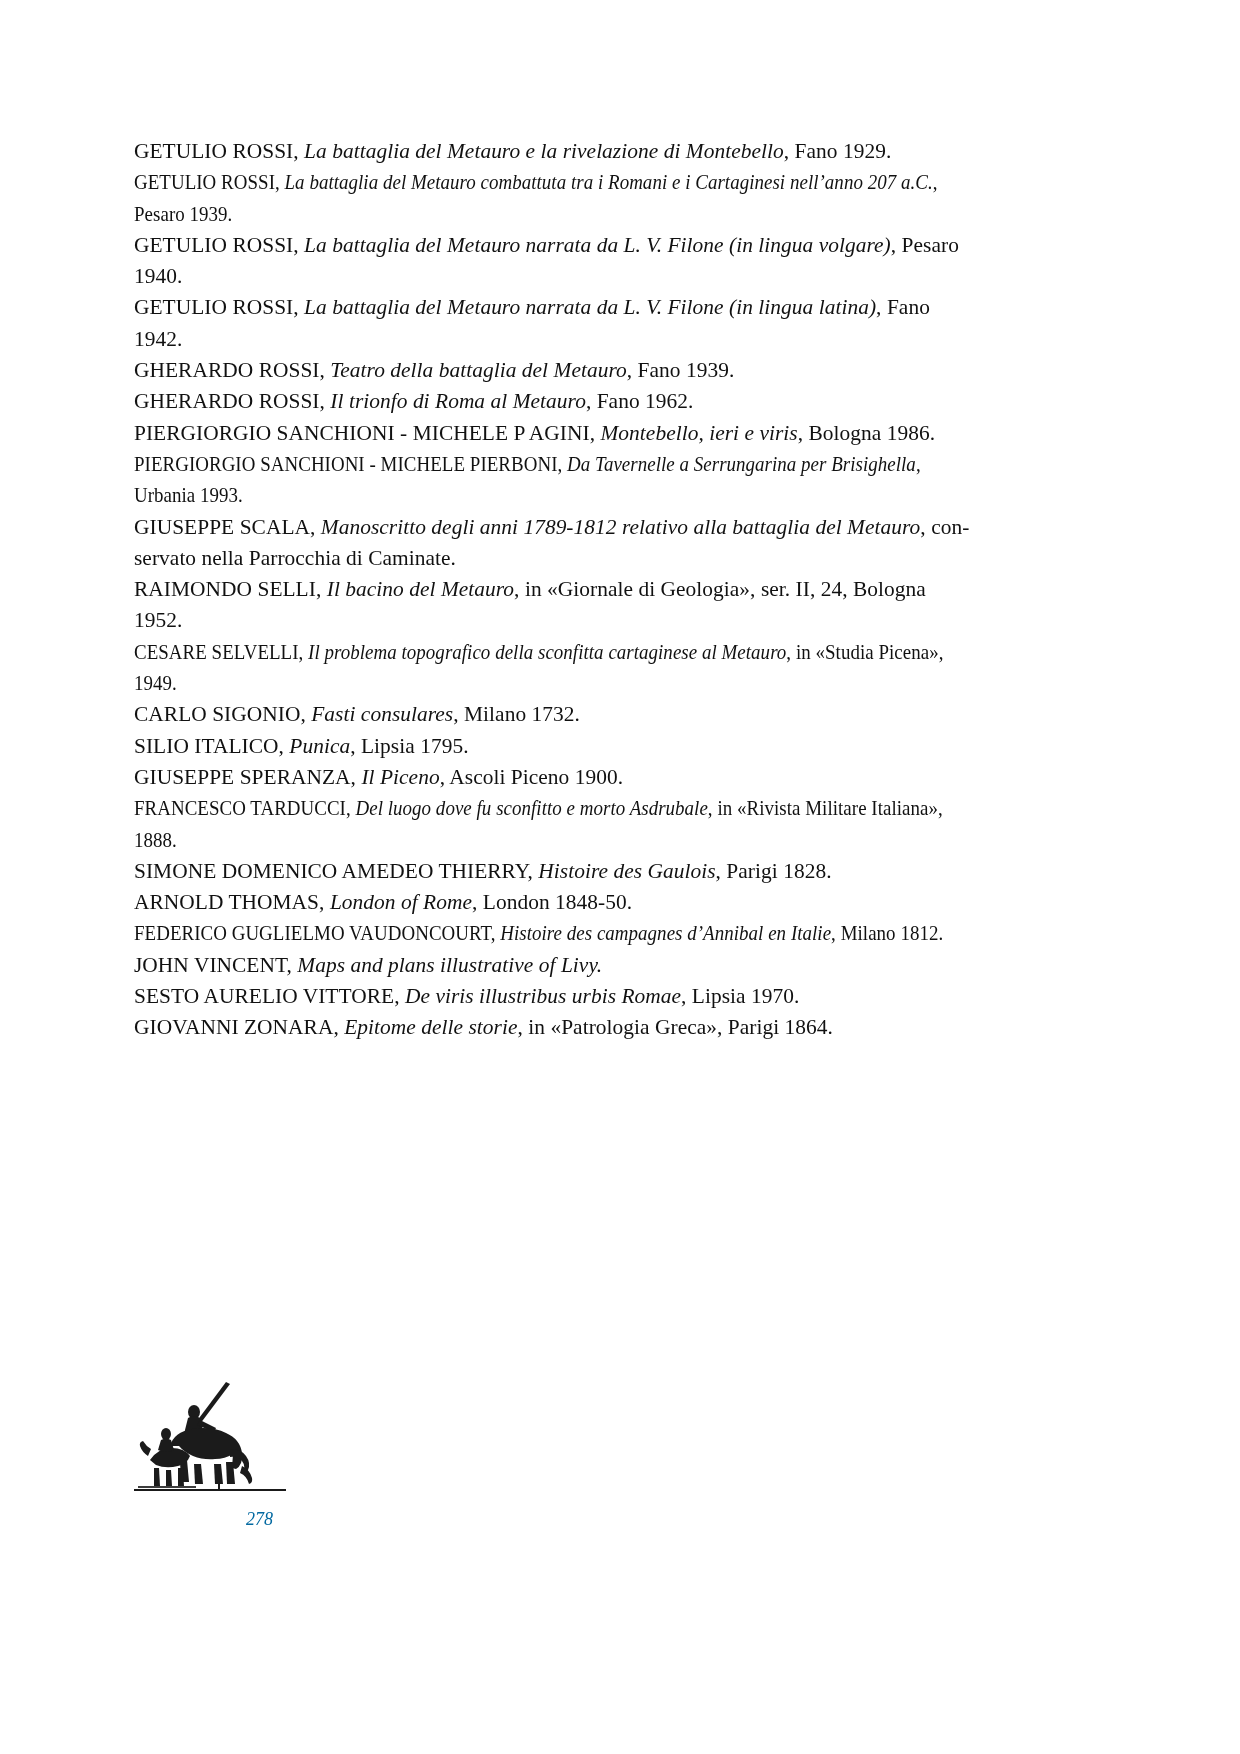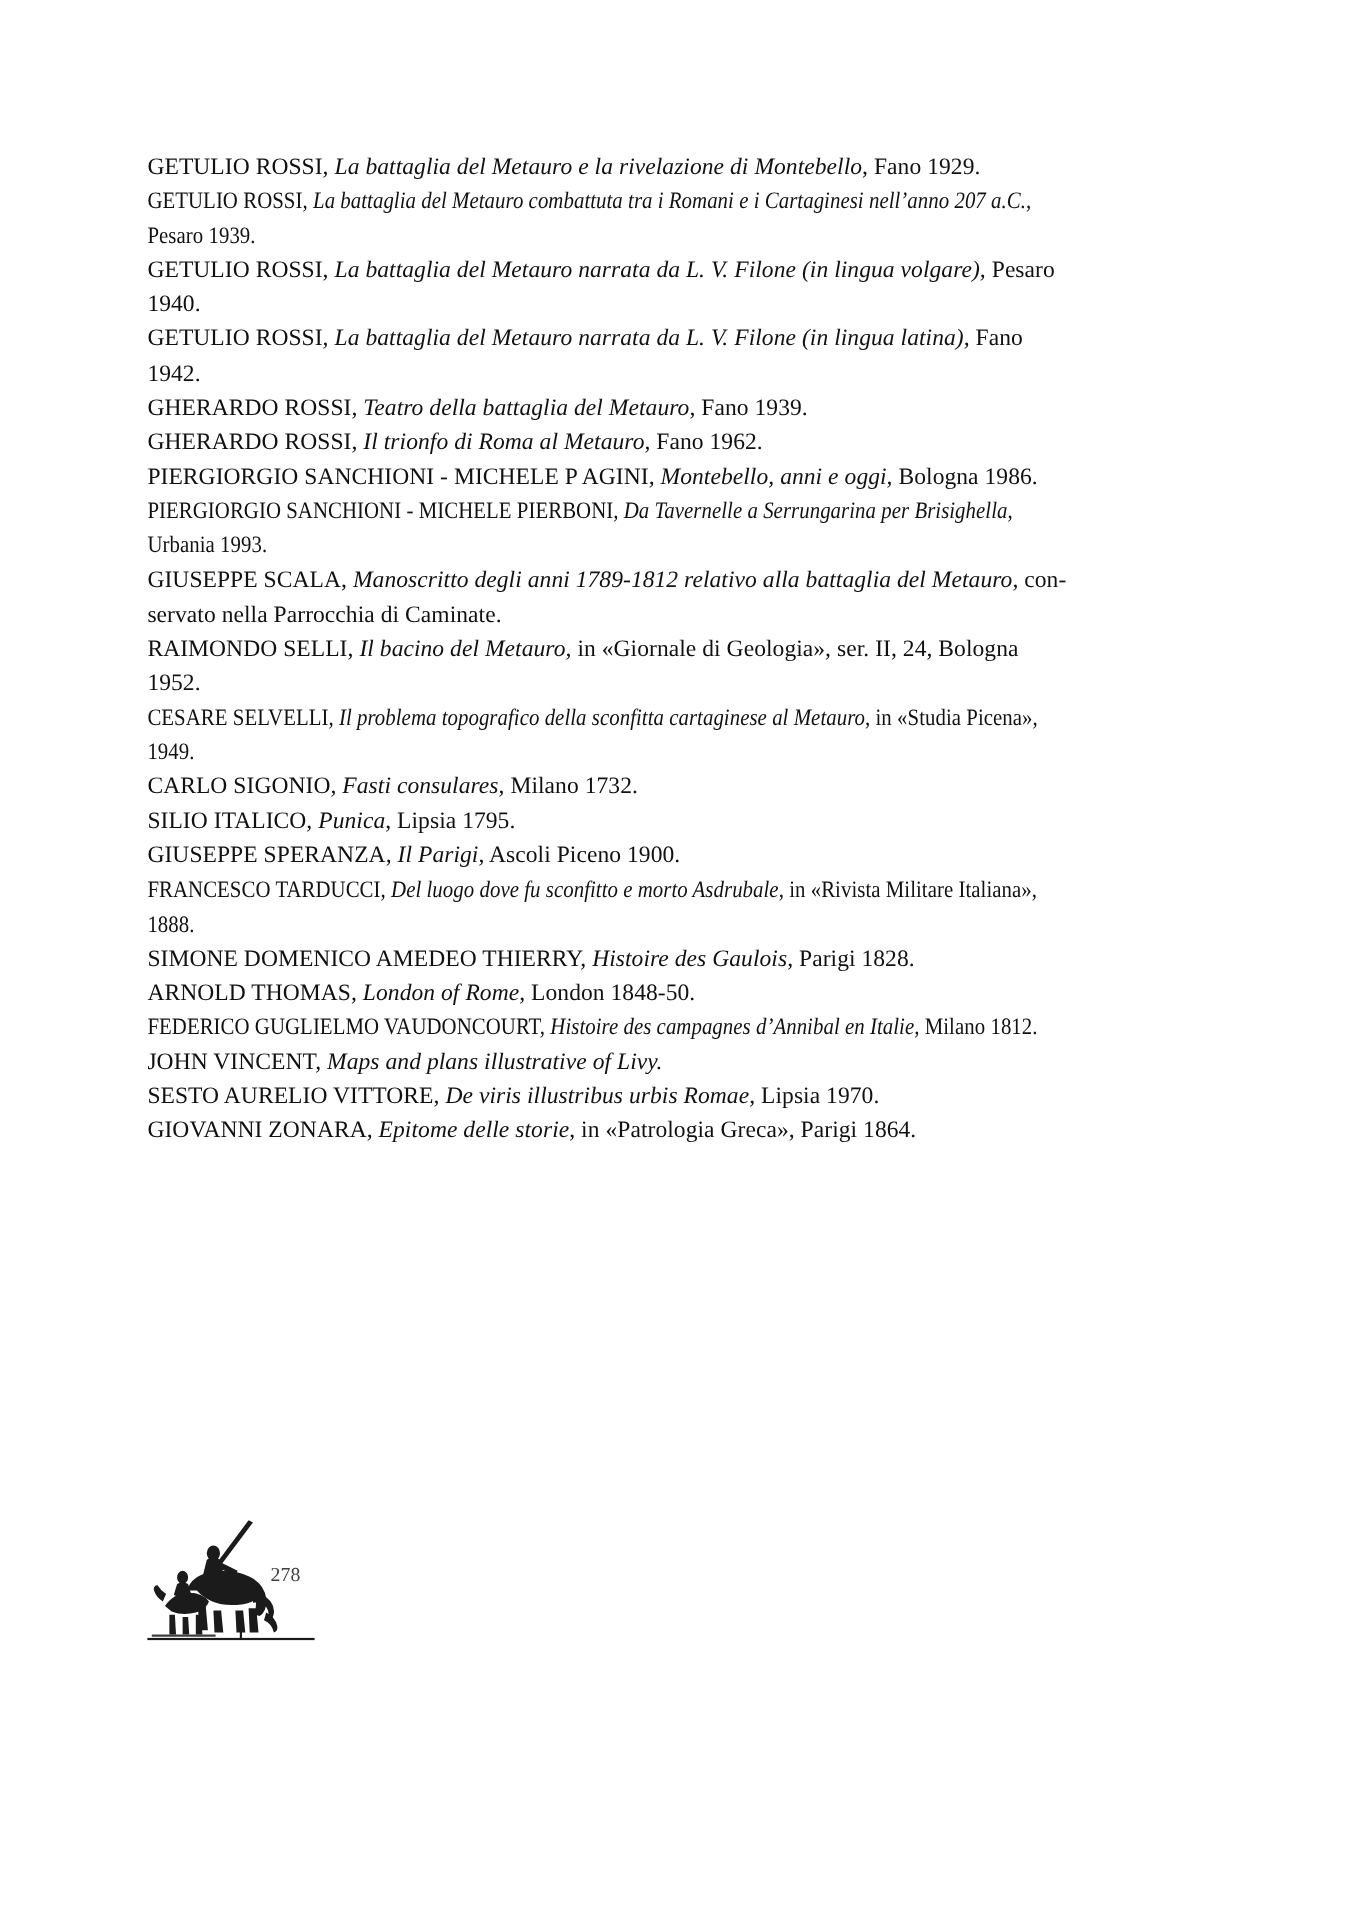--- a/index.html
+++ b/index.html
@@ -77,47 +77,48 @@
     left: 218px;
     top: 1468px;
     width: 2px;
     height: 22px;
     background: #1a1a1a;
   }
 
   .page-number {
     position: absolute;
     left: 246px;
-    top: 1420px;
+    top: 1508px;
     font-size: 18px;
     line-height: 22px;
-    color: #404040;
+    color: #0369a1;
     font-family: "Liberation Serif", "DejaVu Serif", serif;
+    font-style: italic;
   }
 </style>
 </head>
 <body>
 
 <div class="page">
 
   <div class="bib-block">
       <p class="bib-entry"><span>GETULIO ROSSI,</span> <i>La battaglia del Metauro e la rivelazione di Montebello</i><span>, Fano 1929.</span></p>
       <p class="bib-entry condensed"><span>GETULIO ROSSI,</span> <i>La battaglia del Metauro combattuta tra i Romani e i Cartaginesi nell’anno 207 a.C.</i><span>, Pesaro 1939.</span></p>
       <p class="bib-entry"><span>GETULIO ROSSI,</span> <i>La battaglia del Metauro narrata da L. V. Filone (in lingua volgare)</i><span>, Pesaro 1940.</span></p>
       <p class="bib-entry"><span>GETULIO ROSSI,</span> <i>La battaglia del Metauro narrata da L. V. Filone (in lingua latina)</i><span>, Fano 1942.</span></p>
       <p class="bib-entry"><span>GHERARDO ROSSI,</span> <i>Teatro della battaglia del Metauro</i><span>, Fano 1939.</span></p>
       <p class="bib-entry"><span>GHERARDO ROSSI,</span> <i>Il trionfo di Roma al Metauro</i><span>, Fano 1962.</span></p>
-      <p class="bib-entry"><span>PIERGIORGIO SANCHIONI - MICHELE P AGINI,</span> <i>Montebello, anni e oggi</i><span>, Bologna 1986.</span></p>
+      <p class="bib-entry"><span>PIERGIORGIO SANCHIONI - MICHELE P AGINI,</span> <i>Montebello, ieri e viris</i><span>, Bologna 1986.</span></p>
       <p class="bib-entry condensed"><span>PIERGIORGIO SANCHIONI - MICHELE PIERBONI,</span> <i>Da Tavernelle a Serrungarina per Brisighella</i><span>, Urbania 1993.</span></p>
       <p class="bib-entry"><span>GIUSEPPE SCALA,</span> <i>Manoscritto degli anni 1789-1812 relativo alla battaglia del Metauro</i><span>, con-servato nella Parrocchia di Caminate.</span></p>
       <p class="bib-entry"><span>RAIMONDO SELLI,</span> <i>Il bacino del Metauro</i><span>, in «Giornale di Geologia», ser. II, 24, Bologna 1952.</span></p>
       <p class="bib-entry condensed"><span>CESARE SELVELLI,</span> <i>Il problema topografico della sconfitta cartaginese al Metauro</i><span>, in «Studia Picena», 1949.</span></p>
       <p class="bib-entry"><span>CARLO SIGONIO,</span> <i>Fasti consulares</i><span>, Milano 1732.</span></p>
       <p class="bib-entry"><span>SILIO ITALICO,</span> <i>Punica</i><span>, Lipsia 1795.</span></p>
-      <p class="bib-entry"><span>GIUSEPPE SPERANZA,</span> <i>Il Parigi</i><span>, Ascoli Piceno 1900.</span></p>
+      <p class="bib-entry"><span>GIUSEPPE SPERANZA,</span> <i>Il Piceno</i><span>, Ascoli Piceno 1900.</span></p>
       <p class="bib-entry condensed"><span>FRANCESCO TARDUCCI,</span> <i>Del luogo dove fu sconfitto e morto Asdrubale</i><span>, in «Rivista Militare Italiana», 1888.</span></p>
       <p class="bib-entry"><span>SIMONE DOMENICO AMEDEO THIERRY,</span> <i>Histoire des Gaulois</i><span>, Parigi 1828.</span></p>
       <p class="bib-entry"><span>ARNOLD THOMAS,</span> <i>London of Rome</i><span>, London 1848-50.</span></p>
       <p class="bib-entry condensed"><span>FEDERICO GUGLIELMO VAUDONCOURT,</span> <i>Histoire des campagnes d’Annibal en Italie</i><span>, Milano 1812.</span></p>
       <p class="bib-entry"><span>JOHN VINCENT,</span> <i>Maps and plans illustrative of Livy.</i><span></span></p>
       <p class="bib-entry"><span>SESTO AURELIO VITTORE,</span> <i>De viris illustribus urbis Romae</i><span>, Lipsia 1970.</span></p>
       <p class="bib-entry"><span>GIOVANNI ZONARA,</span> <i>Epitome delle storie</i><span>, in «Patrologia Greca», Parigi 1864.</span></p>
     </div>
 
   <div class="footer-art">

